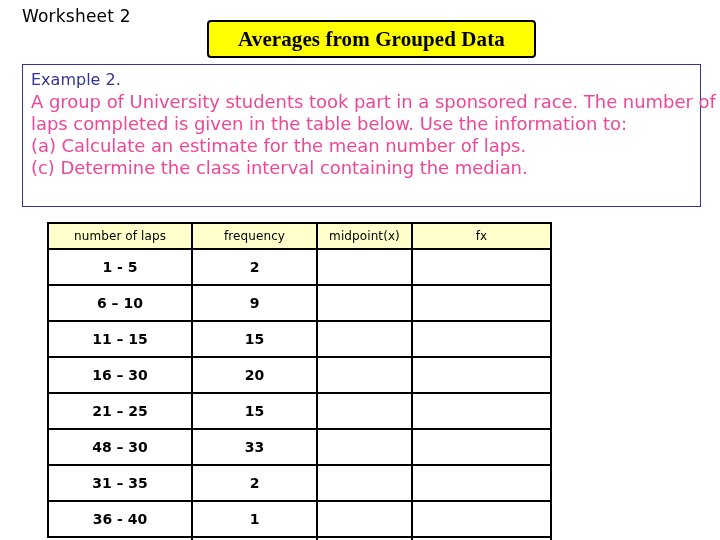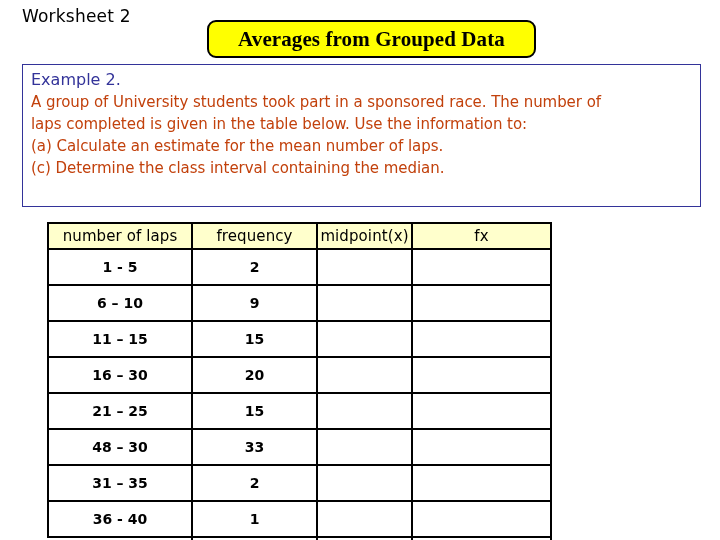--- a/index.html
+++ b/index.html
@@ -28,21 +28,21 @@
 
   
   #title-banner {
     position: absolute;
     left: 207px;
     top: 20px;
     width: 329px;
     height: 38px;
     background: #ffff00;
     border: 2px solid #000000;
-    border-radius: 9px;
+    border-radius: 4px;
     box-sizing: border-box;
     display: flex;
     align-items: center;
     justify-content: center;
   }
   #title-banner-text {
     font-family: "Liberation Serif", serif;
     font-weight: bold;
     font-size: 21px;
     color: #000000;
@@ -62,22 +62,22 @@
     background: #ffffff;
     padding: 4px 0 0 8px;
   }
   #example-heading {
     font-size: 16px;
     color: #333399;
     line-height: 22px;
     white-space: nowrap;
   }
   .example-line {
-    font-size: 15px;
-    color: #c2410c;
+    font-size: 18px;
+    color: #ec4899;
     line-height: 22px;
     white-space: nowrap;
     letter-spacing: -0.05px;
   }
 
   
   #grouped-data-table {
     position: absolute;
     left: 47px;
     top: 222px;
@@ -95,21 +95,21 @@
   }
   .col-laps      { width: 144px; }
   .col-frequency { width: 125px; }
   .col-midpoint  { width: 95px;  }
   .col-fx        { width: 139px; }
 
   #grouped-data-table thead th {
     height: 26px;
     background: #ffffcc;
     font-weight: normal;
-    font-size: 15px;
+    font-size: 12px;
     color: #000000;
     letter-spacing: 0.1px;
     margin-left: 24px;
   }
   #grouped-data-table tbody td {
     height: 36px;
     background: #ffffff;
     font-size: 14px;
     font-weight: bold;
     color: #000000;

